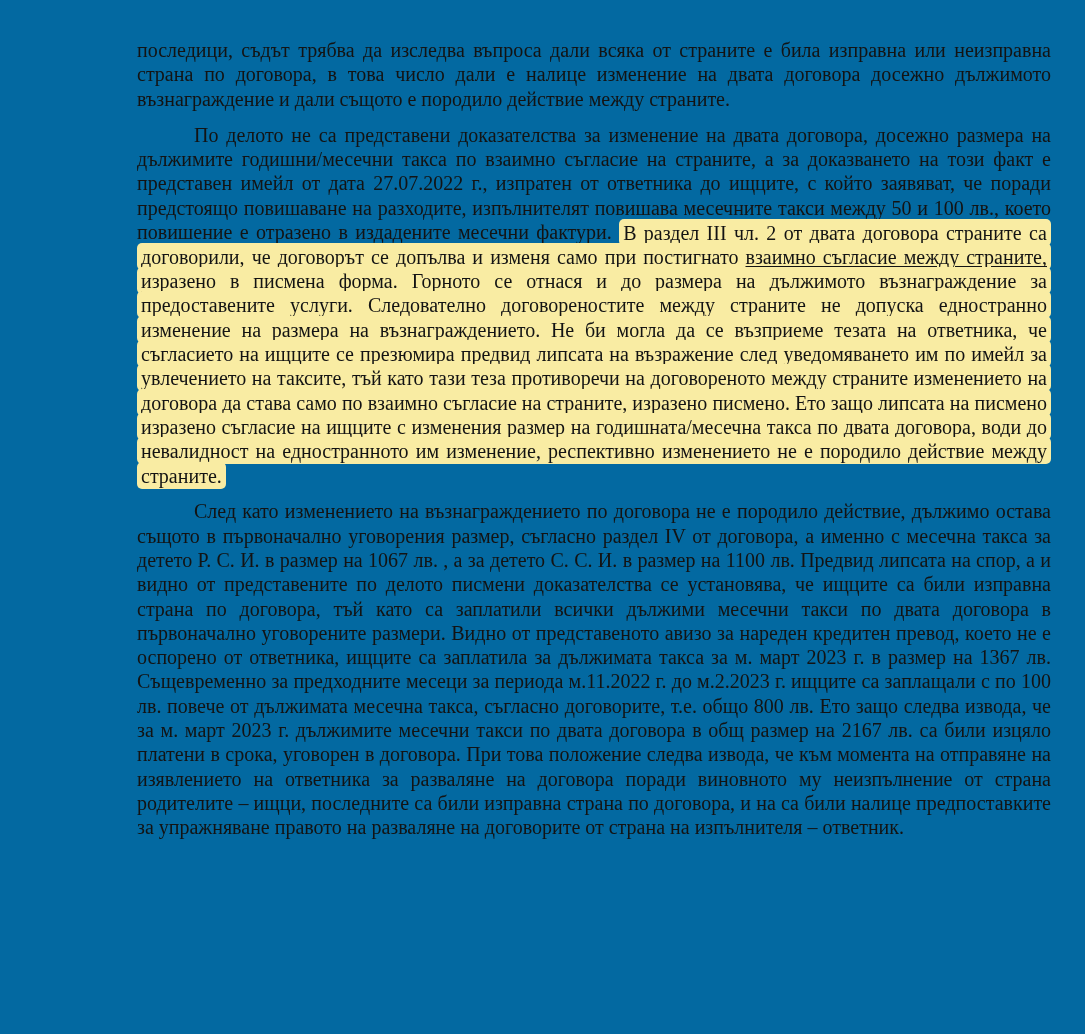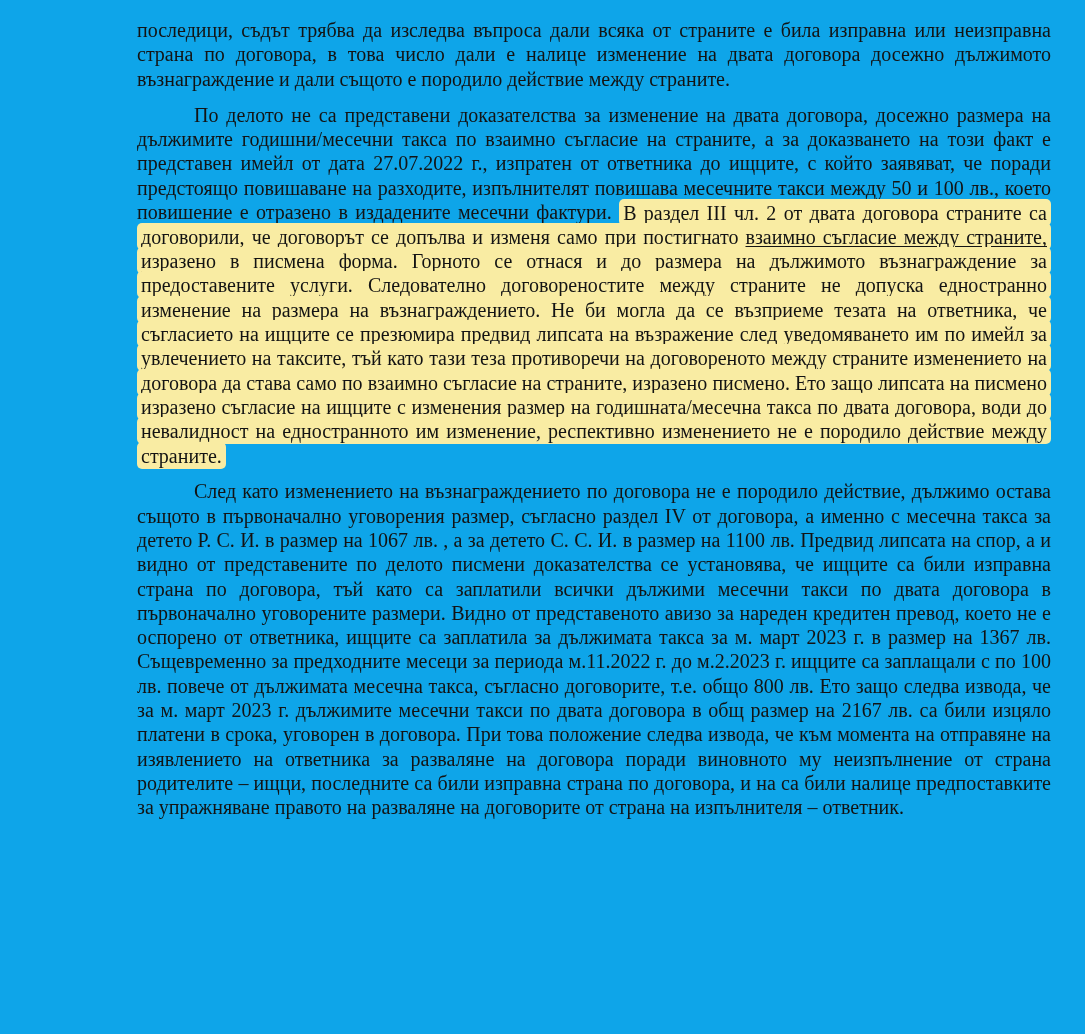--- a/index.html
+++ b/index.html
@@ -11,22 +11,22 @@
     width: 1085px;
     height: 1034px;
     overflow: hidden;
     font-family: "Liberation Serif", "DejaVu Serif", serif;
     color: #131313;
   }
   .page {
     box-sizing: border-box;
     width: 1085px;
     height: 1034px;
-    padding: 18px 34px 0 137px;
-    background: #0ea5e9;
+    padding: 38px 34px 0 137px;
+    background: #0369a1;
   }
   .doc-paragraph {
     margin: 0 0 12px 0;
     font-size: 20px;
     line-height: 24.3px;
     text-align: justify;
     text-justify: inter-word;
   }
   .doc-paragraph.indented {
     text-indent: 57px;

